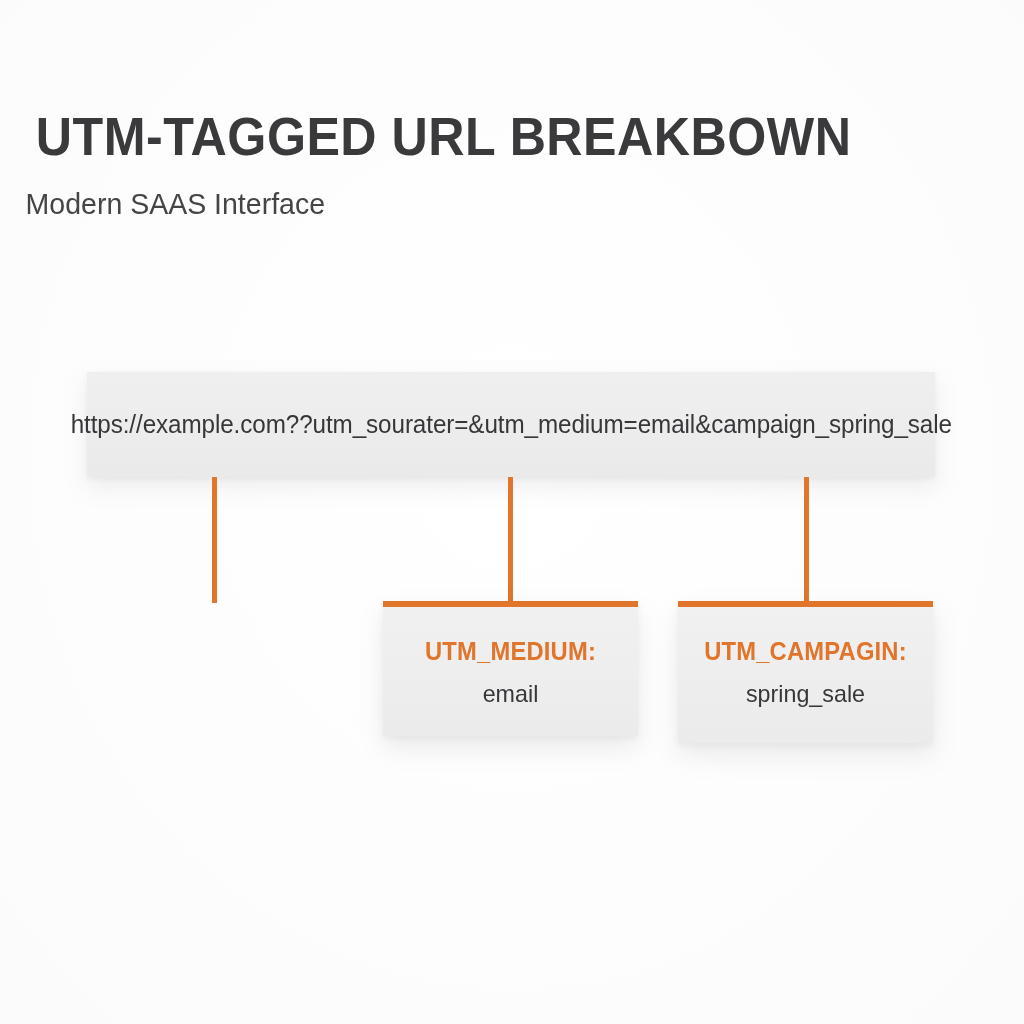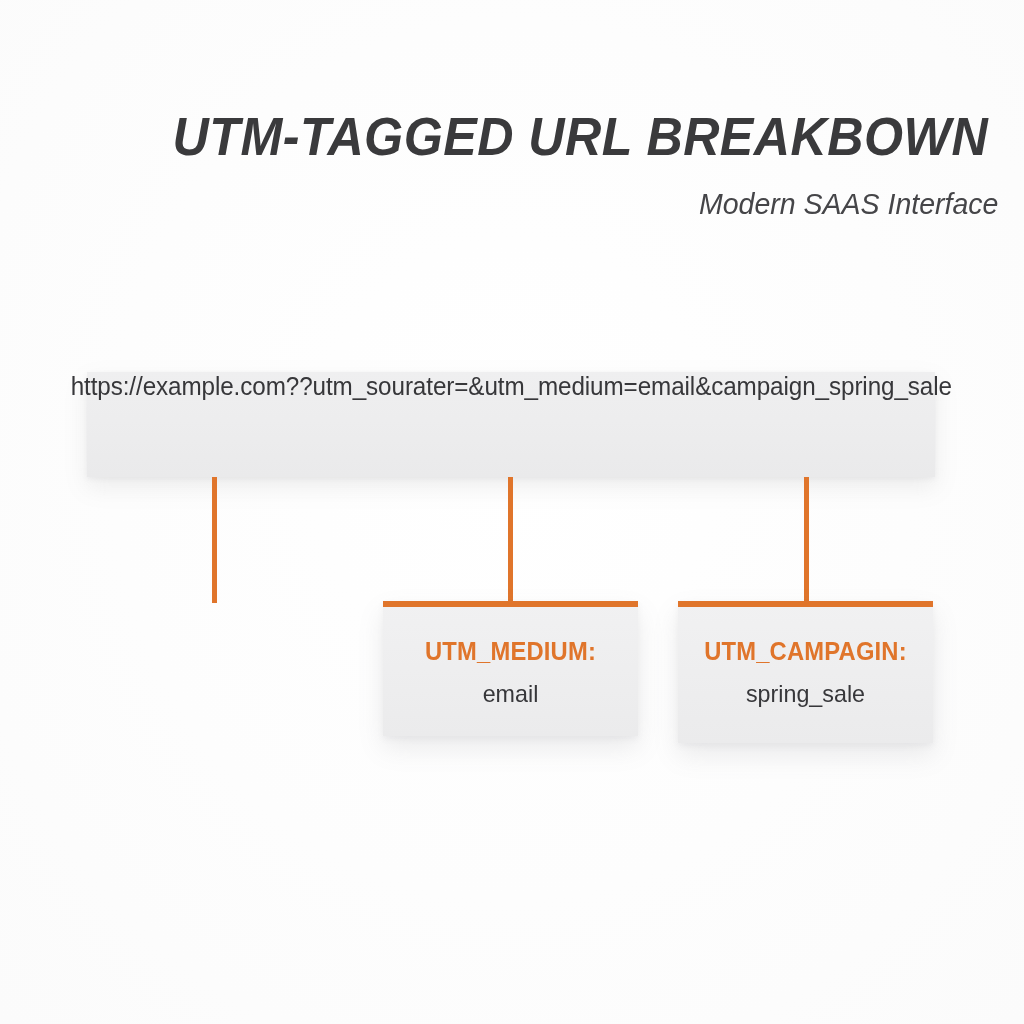--- a/index.html
+++ b/index.html
@@ -24,22 +24,21 @@
     background:
       radial-gradient(ellipse at 50% 45%, #ffffff 0%, #fdfdfd 55%, #fbfbfb 100%);
   }
 
   
   .header {
     position: absolute;
     left: 0;
     right: 0;
     top: 108px;
-    text-align: right;
-    font-style: italic;
+    text-align: left;
   }
   .title {
     font-family: "Liberation Sans Narrow", "Liberation Sans", sans-serif;
     font-weight: 700;
     font-size: 54px;
     letter-spacing: 0.5px;
     color: #3a3a3c;
     line-height: 1.05;
     margin: 0;
     transform: scaleX(0.93);
@@ -61,20 +60,21 @@
     position: absolute;
     left: 87px;
     top: 372px;
     width: 848px;
     height: 105px;
     background: linear-gradient(180deg, #efeff0 0%, #ededee 45%, #eaeaeb 100%);
     box-shadow:
       0 10px 22px rgba(120,120,125,0.13),
       0 2px 5px rgba(120,120,125,0.08);
     display: flex;
+    align-items: center;
     justify-content: center;
   }
   .url-text {
     font-family: "Liberation Sans Narrow", "Liberation Sans", sans-serif;
     font-size: 25px;
     color: #37373a;
     letter-spacing: -0.1px;
     white-space: nowrap;
     transform: scaleX(0.97);
   }

